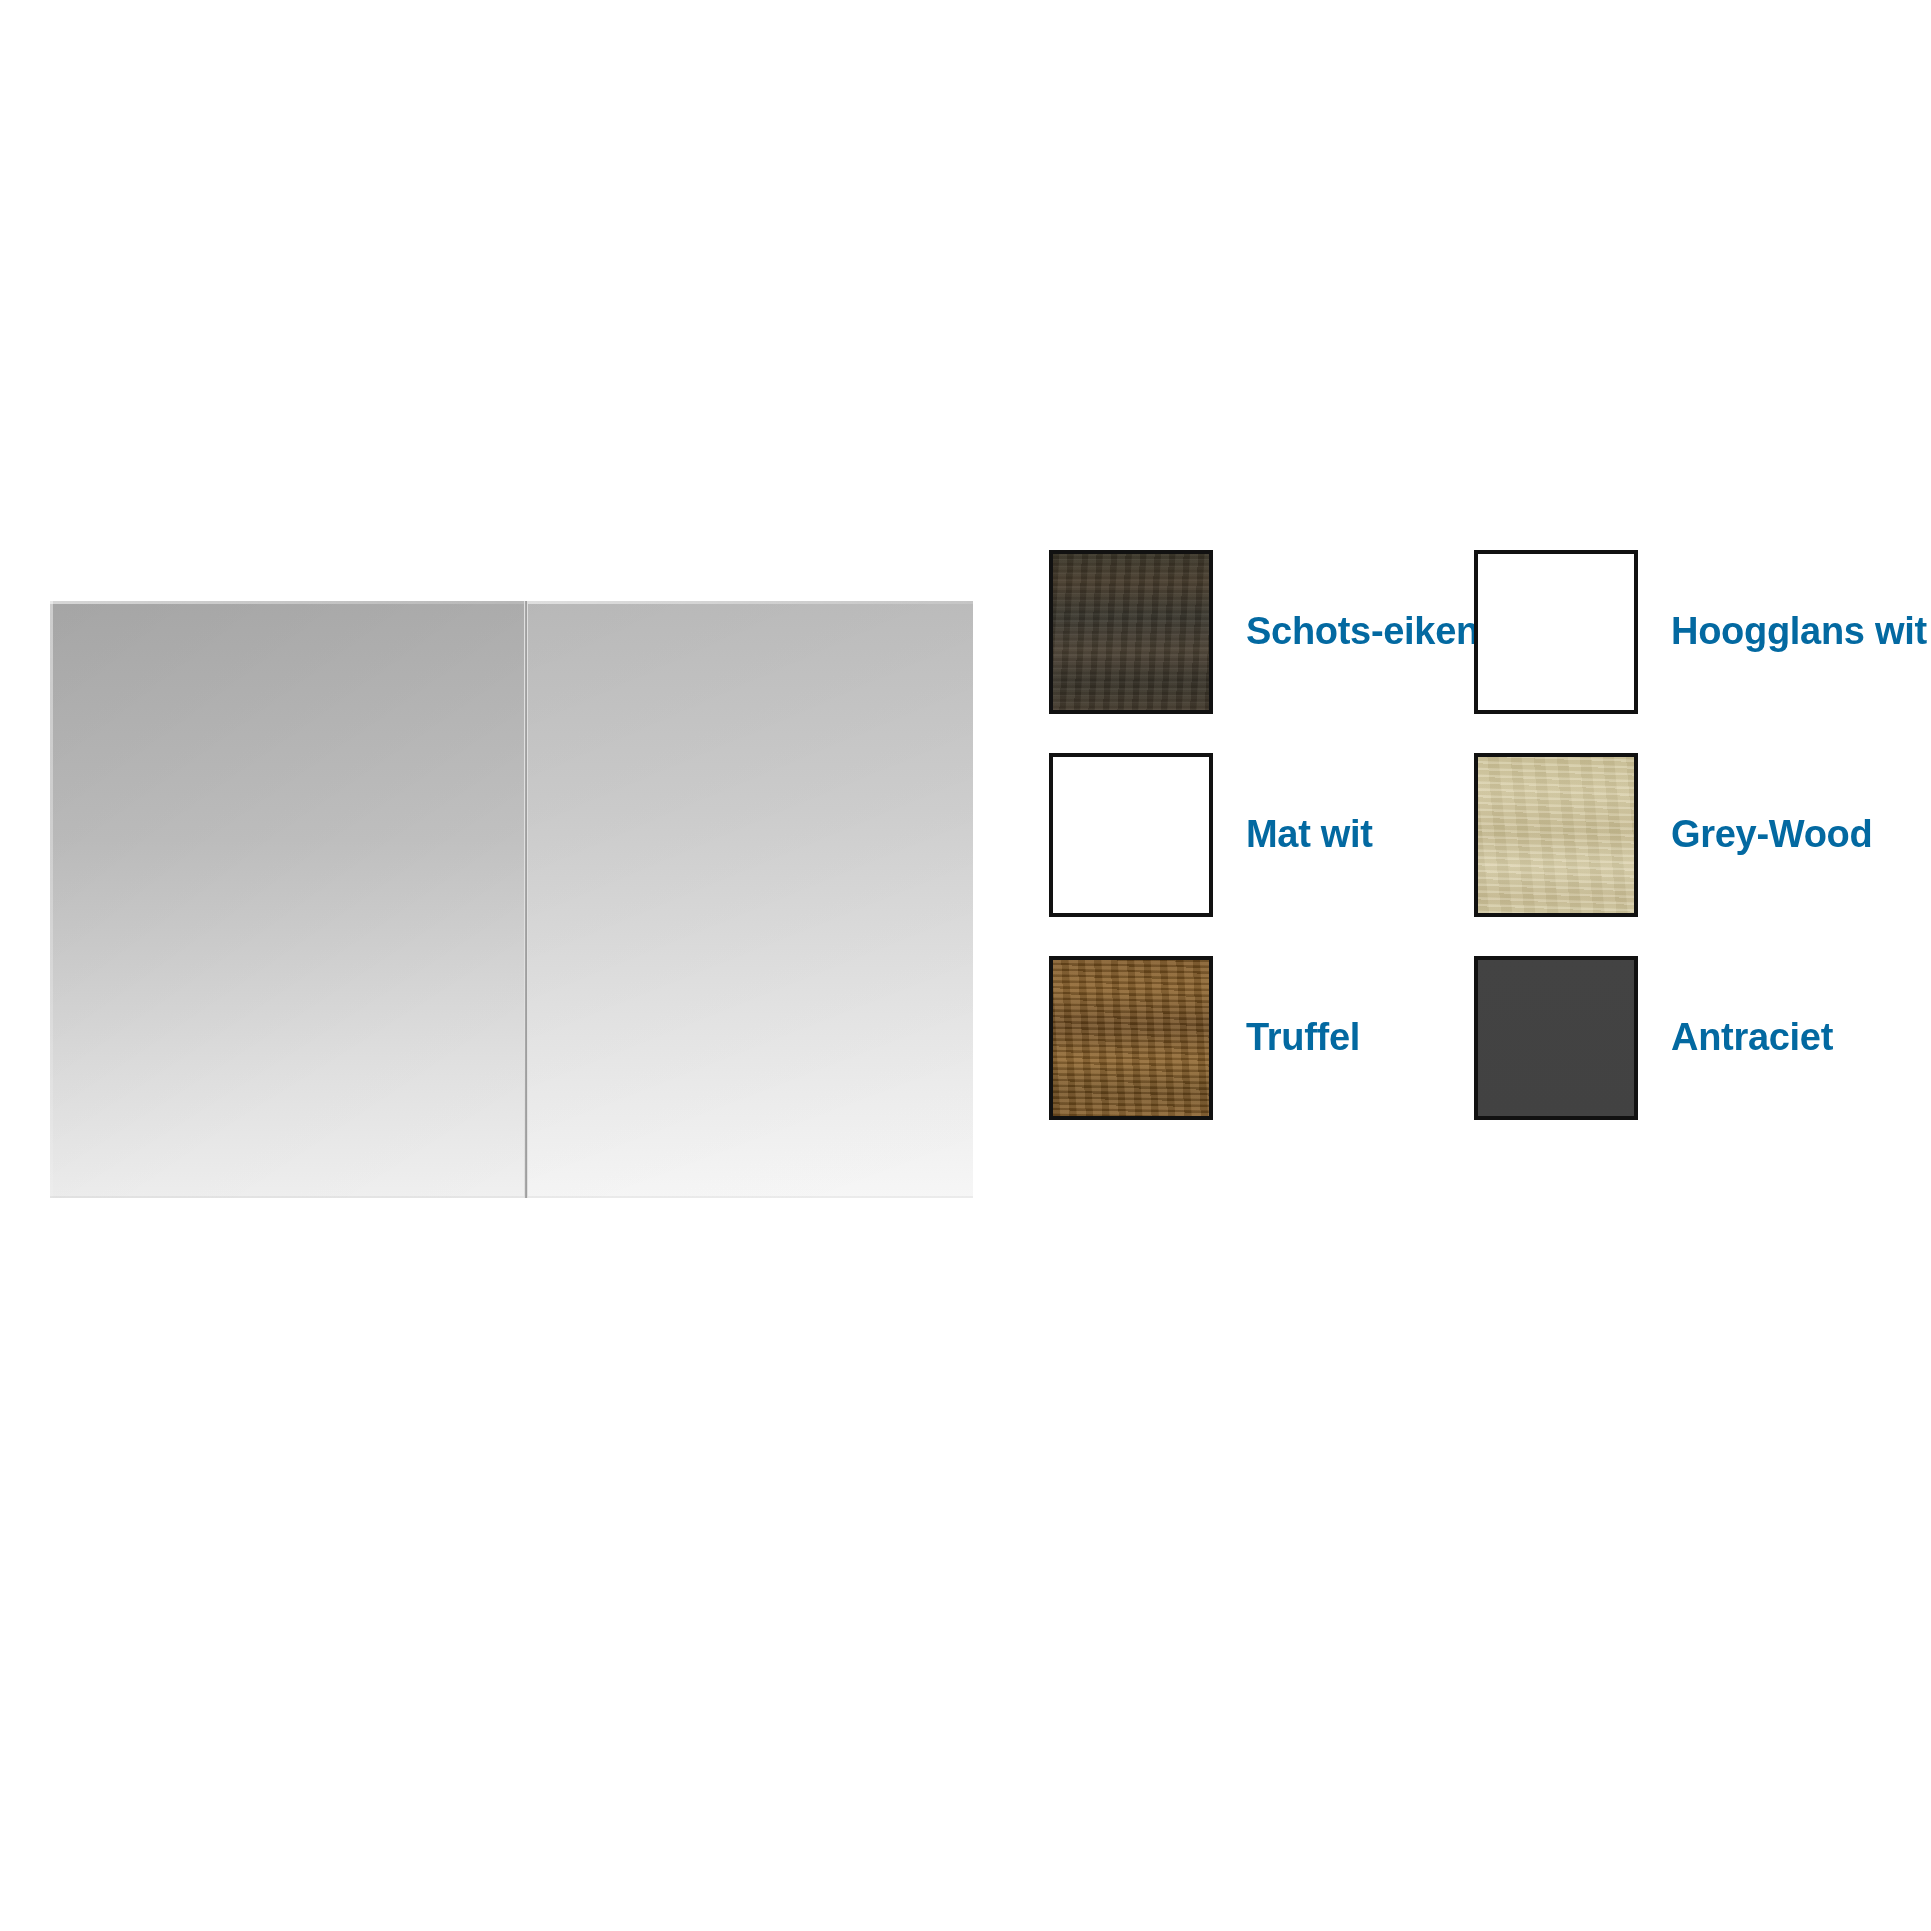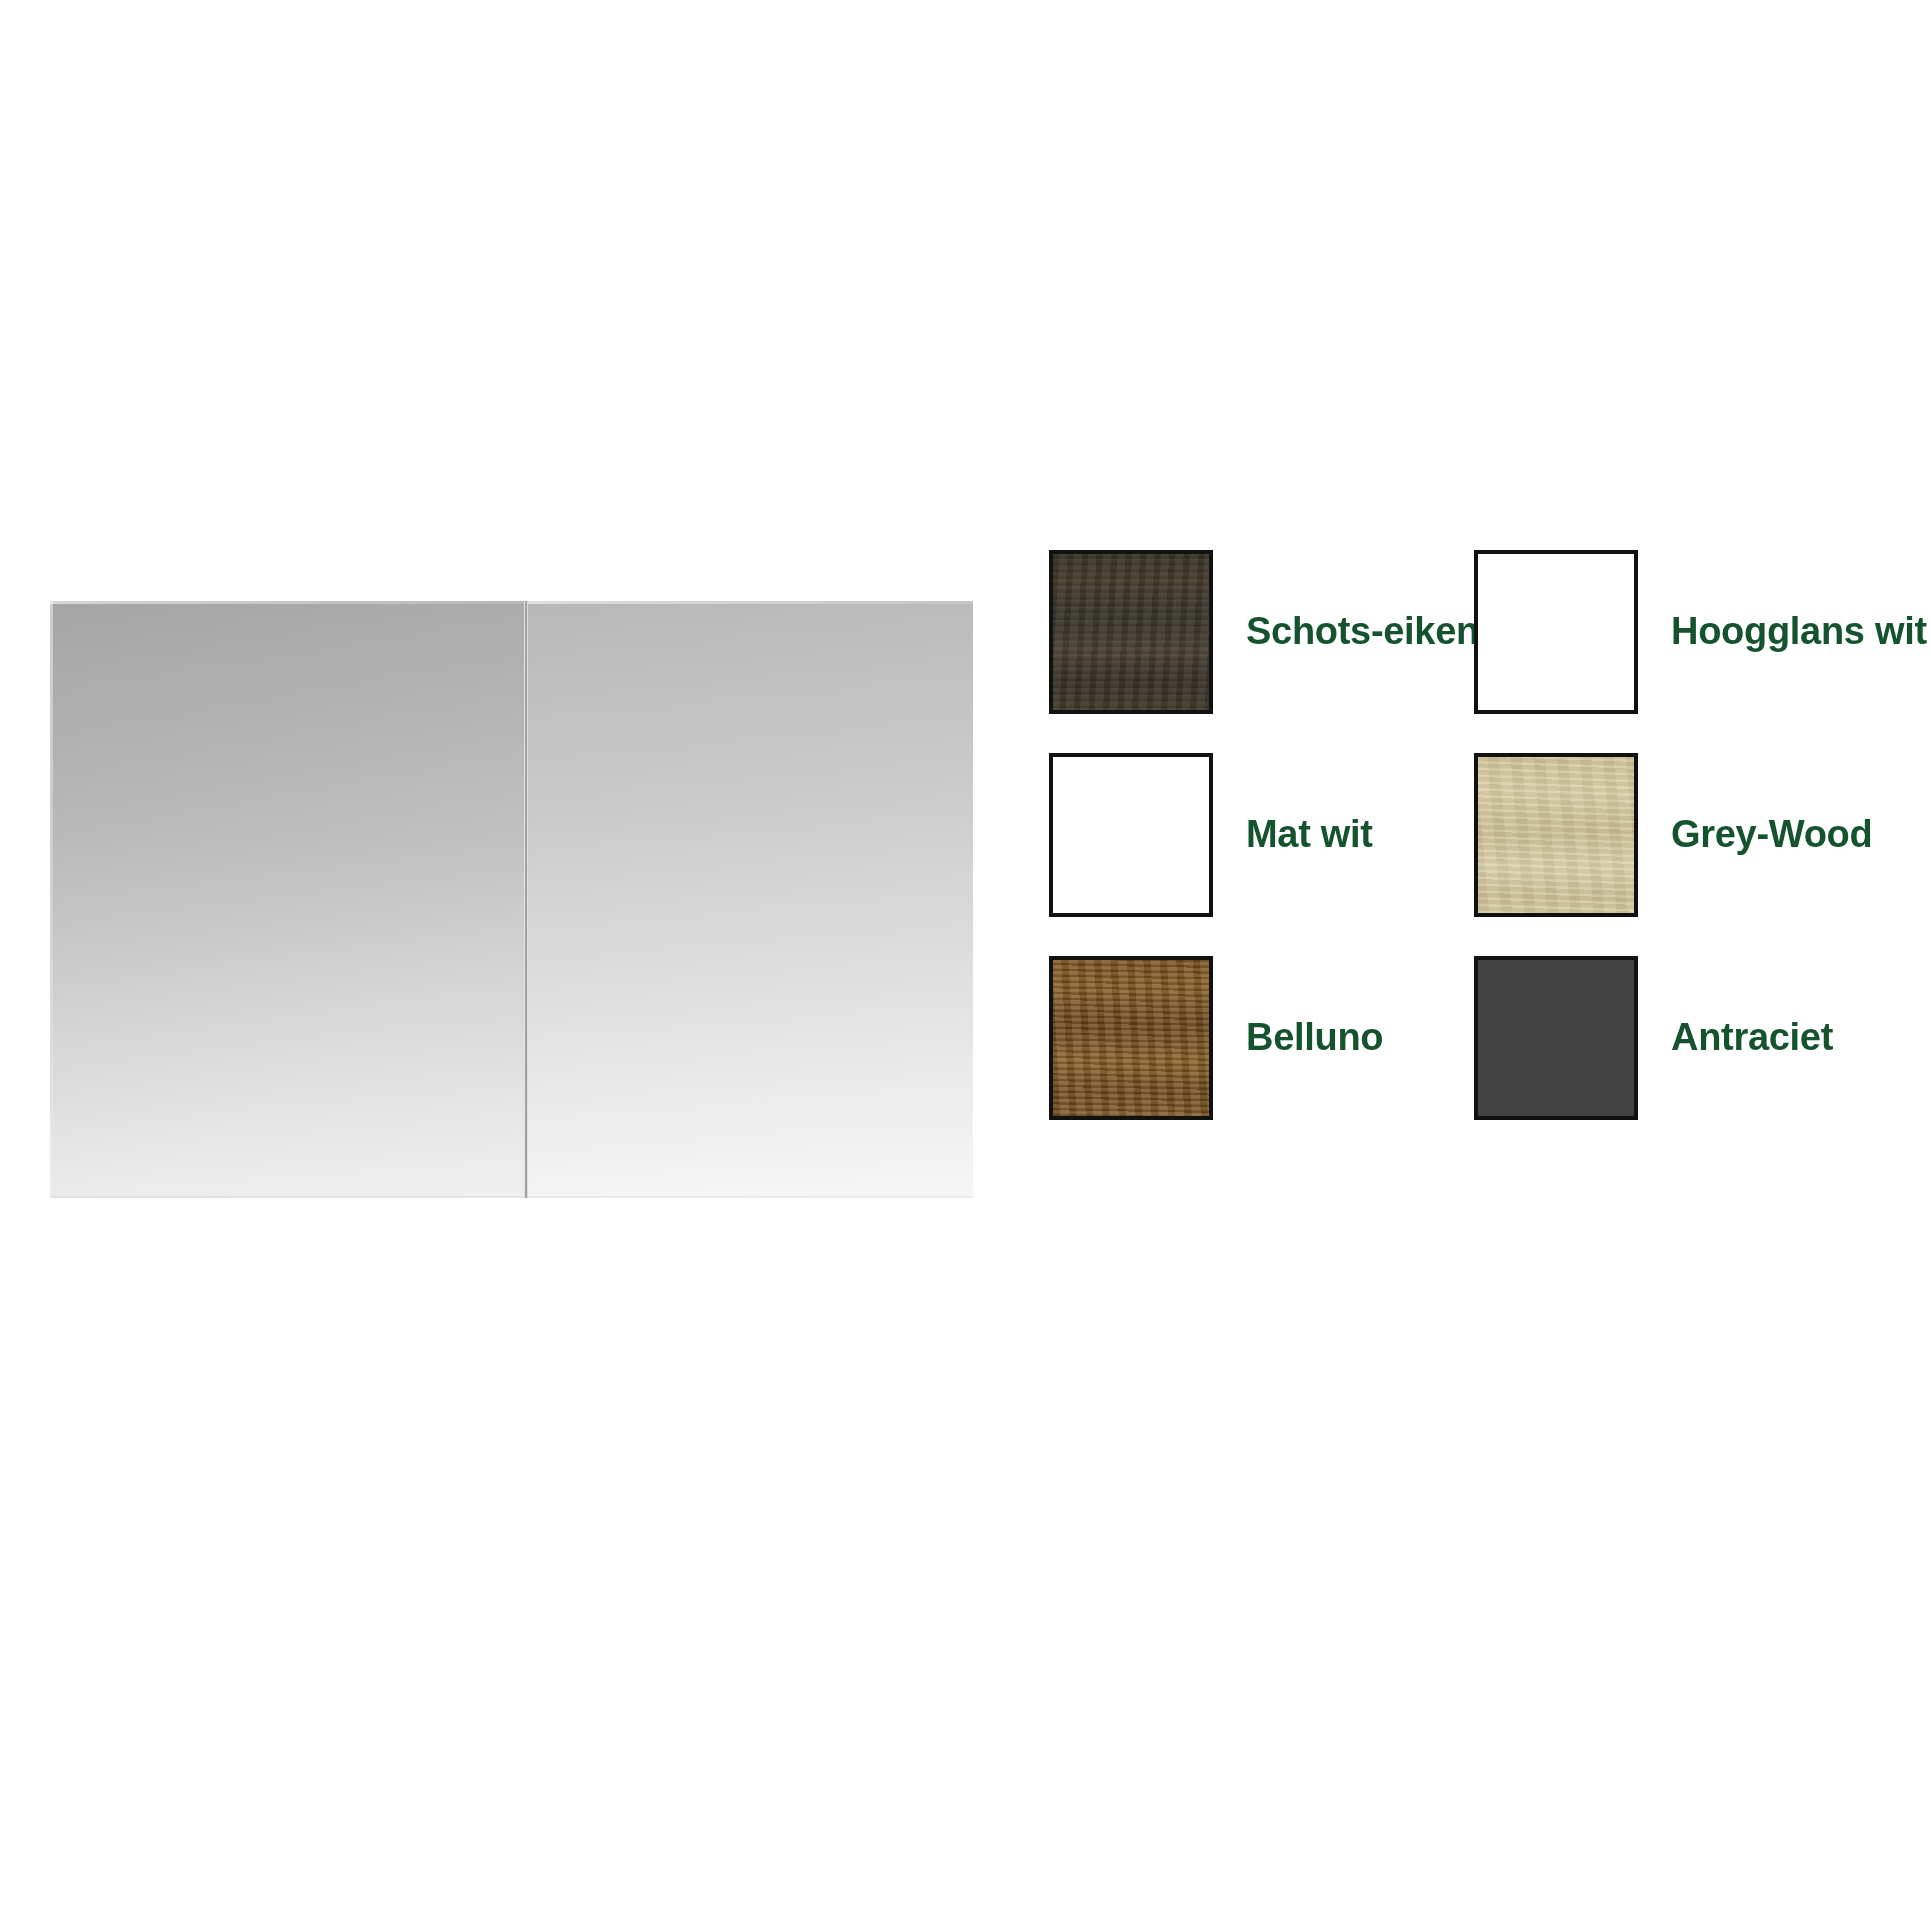--- a/index.html
+++ b/index.html
@@ -108,21 +108,21 @@
     border: 4.8px solid #111111;
     flex: 0 0 auto;
     background-color: #ffffff;
     background-repeat: no-repeat;
     background-size: 100% 100%, 100% 100%, 100% 100%;
   }
   .swatch-label {
     font-weight: bold;
     font-size: 38px;
     line-height: 1.05;
-    color: #14532d;
+    color: #0369a1;
     letter-spacing: -0.3px;
     white-space: nowrap;
   }
 
   
   .tex-schots-eiken {
     background-image:
       repeating-linear-gradient(0deg,
         rgba(255,255,255,0.055) 0px, rgba(255,255,255,0.055) 1px,
         rgba(0,0,0,0.06) 1.9px, rgba(0,0,0,0.06) 3.9px,
@@ -208,21 +208,21 @@
       <div class="swatch-label">Mat wit</div>
     </div>
 
     <div class="swatch-item">
       <div class="swatch-box tex-grey-wood"></div>
       <div class="swatch-label">Grey-Wood</div>
     </div>
 
     <div class="swatch-item">
       <div class="swatch-box tex-belluno"></div>
-      <div class="swatch-label">Belluno</div>
+      <div class="swatch-label">Truffel</div>
     </div>
 
     <div class="swatch-item">
       <div class="swatch-box tex-antraciet"></div>
       <div class="swatch-label">Antraciet</div>
     </div>
 
 
   </div>
 

